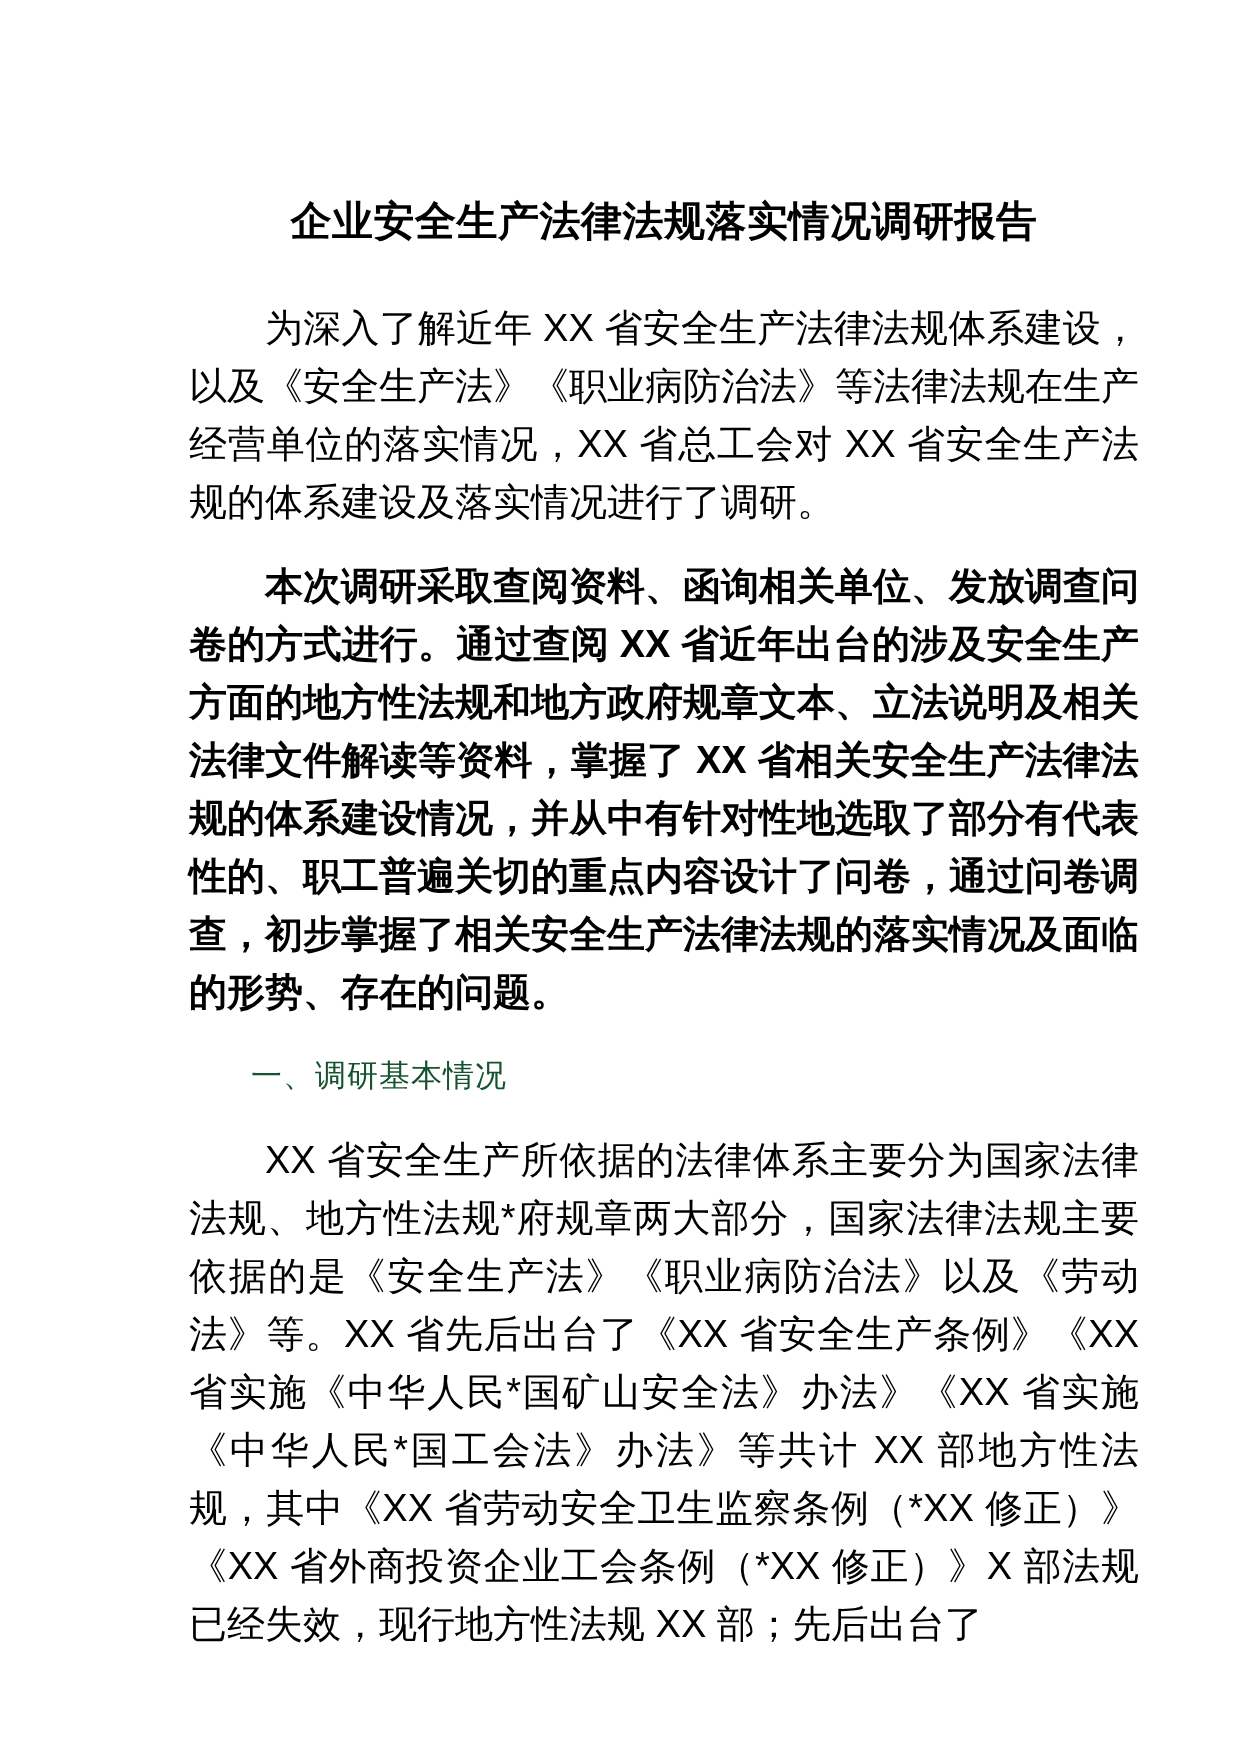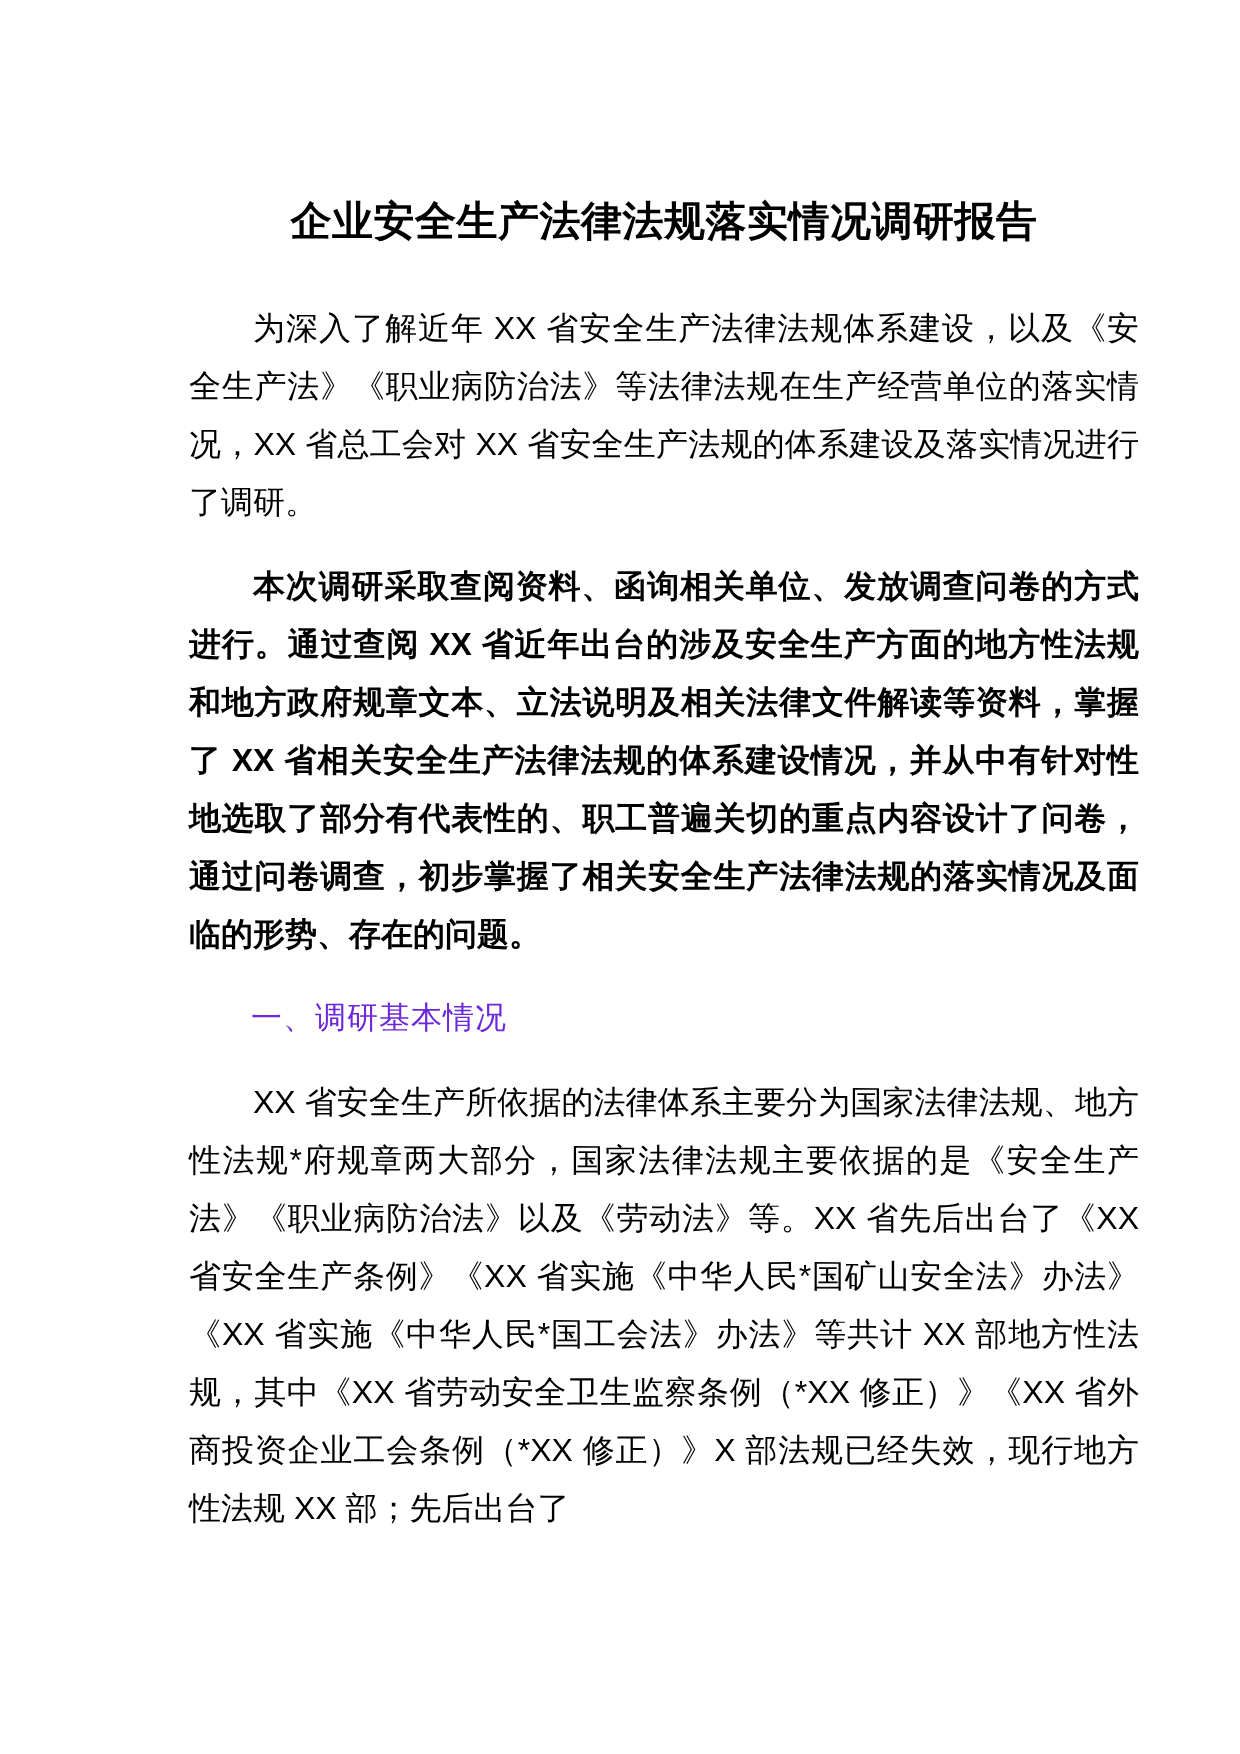--- a/index.html
+++ b/index.html
@@ -39,21 +39,21 @@
     line-height: 1.25;
     text-align: center;
     letter-spacing: 0.5px;
     margin: 0;
     padding-top: 196px;
     padding-bottom: 0;
     color: #000000;
   }
 
   .para {
-    font-size: 32px;
+    font-size: 38px;
     line-height: 58px;
     text-align: justify;
     text-justify: inter-ideograph;
     text-indent: 2em;
     margin: 0;
     padding: 0;
     color: #000000;
     letter-spacing: 0px;
     word-break: break-all;
   }
@@ -67,21 +67,21 @@
     font-weight: bold;
   }
 
   .section-heading {
     font-size: 31px;
     line-height: 58px;
     font-weight: 400;
     text-indent: 2em;
     margin: 0;
     margin-top: 26px;
-    color: #6d28d9;
+    color: #14532d;
     letter-spacing: 1px;
   }
 
   .section-heading + .para {
     margin-top: 26px;
   }
 </style>
 </head>
 <body>
 

